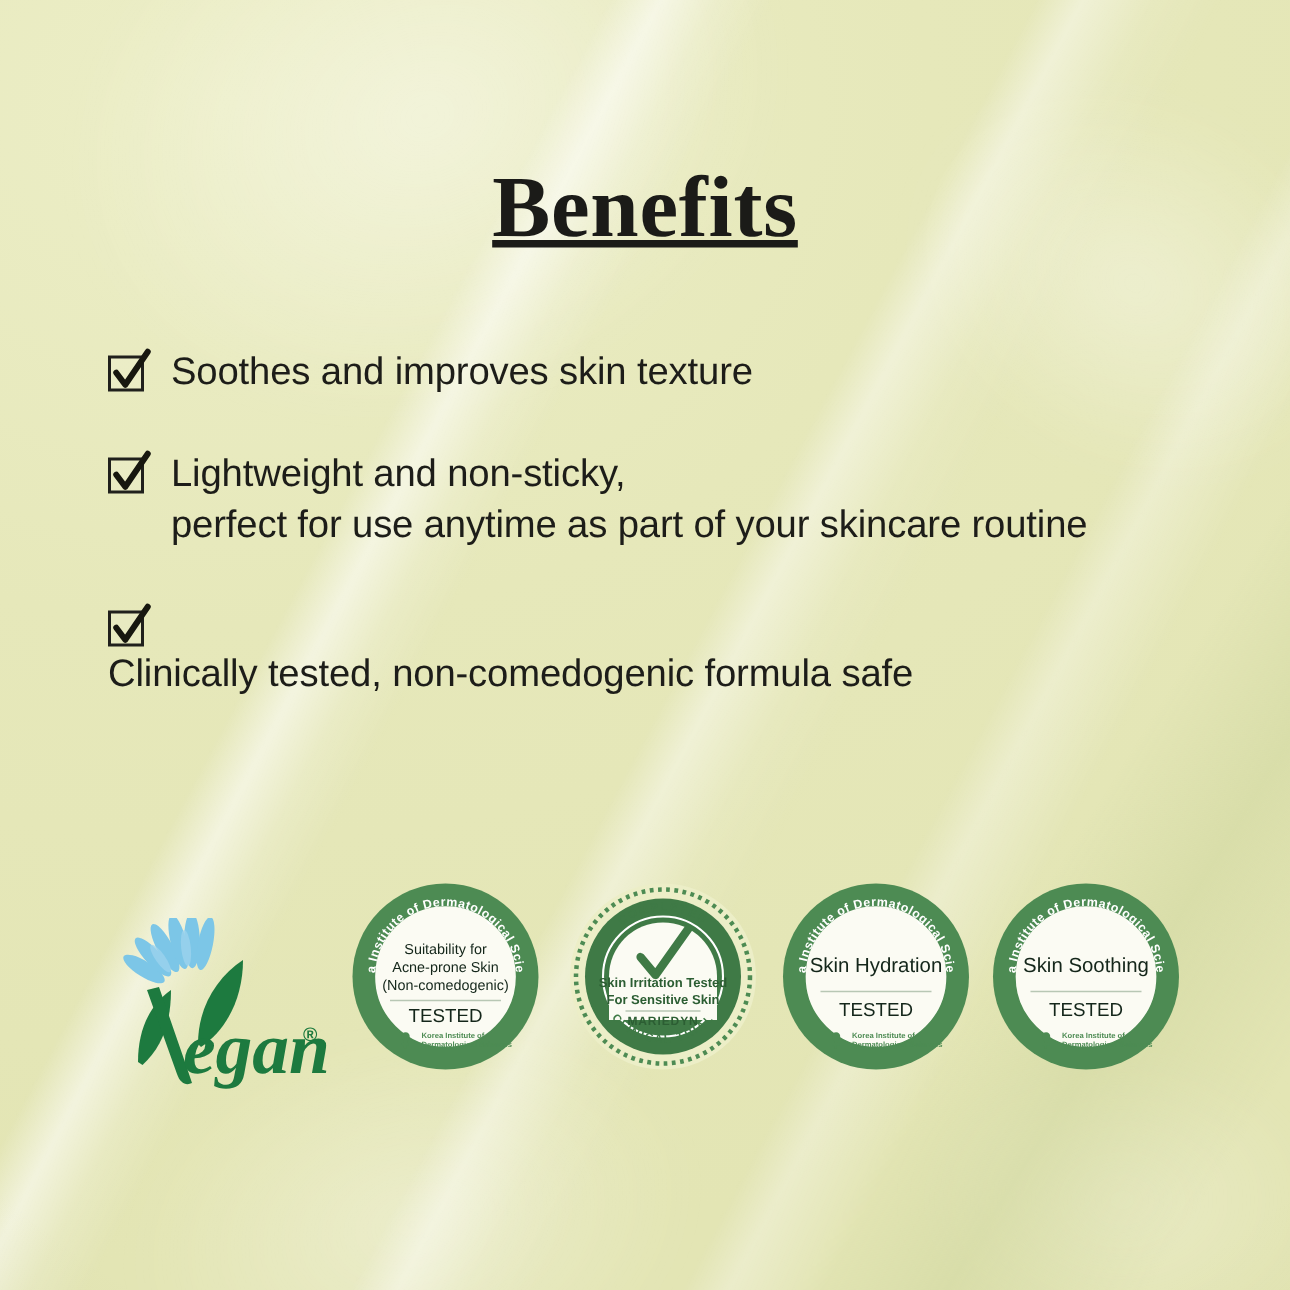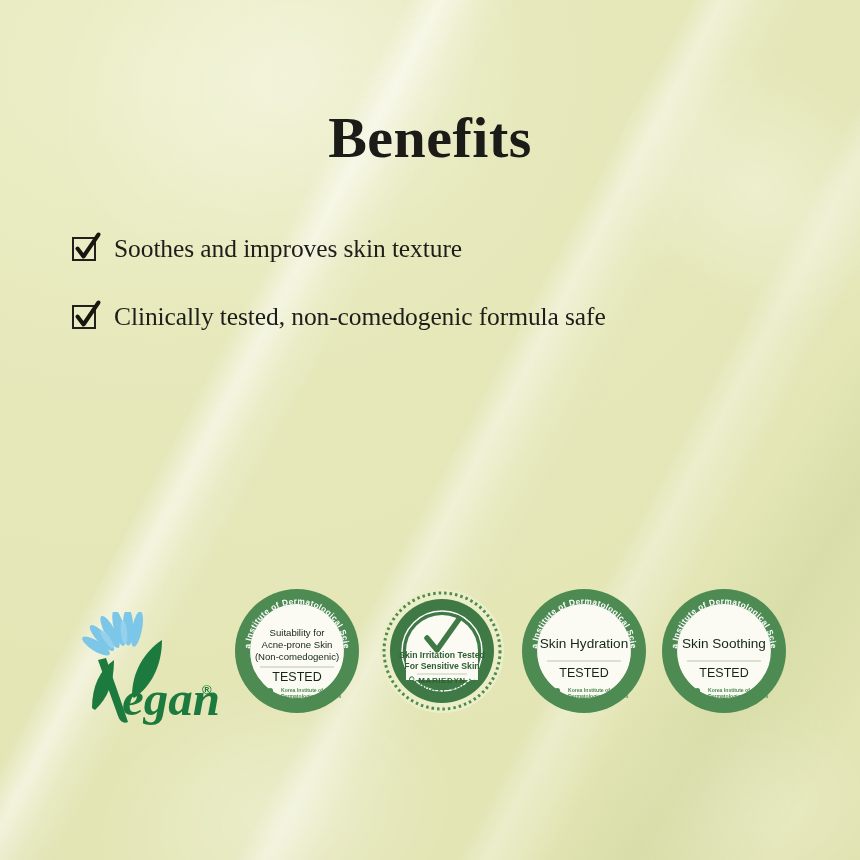--- a/index.html
+++ b/index.html
@@ -97,35 +97,36 @@
     position: absolute;
     top: 104px;
     left: 0;
     width: 860px;
     text-align: center;
     font-family: "Liberation Serif", "DejaVu Serif", serif;
     font-weight: 700;
     font-size: 58px;
     letter-spacing: 0.5px;
     color: #1b1b18;
+    text-decoration: underline;
   }
 
   .benefits {
     position: absolute;
     left: 72px;
     top: 232px;
     width: 760px;
   }
 
   .benefit {
     display: flex;
     align-items: flex-start;
     margin-bottom: 34px;
   }
-  .benefit:last-child { margin-bottom: 0; }
+  .benefit:last-child { margin-bottom: 0; flex-direction: column; }
 
   .checkbox {
     flex: 0 0 auto;
     width: 26px;
     height: 26px;
     margin-top: 5px;
     margin-right: 16px;
     position: relative;
   }
   .checkbox .box {
@@ -137,21 +138,21 @@
     background: rgba(255,255,255,.10);
   }
   .checkbox svg {
     position: absolute;
     left: -1px; top: -6px;
     width: 34px; height: 34px;
     overflow: visible;
   }
 
   .benefit-text {
-    font-family: Liberation Serif, serif;
+    font-family: Liberation Sans, sans-serif;
     font-size: 25.5px;
     line-height: 1.33;
     color: #1d1d19;
     letter-spacing: -0.1px;
   }
   .benefit-text .l2 { display: block; }
 
   
   .badges {
     position: absolute;
@@ -208,20 +209,32 @@
           <span class="box"></span>
           <svg viewBox="0 0 34 34" aria-hidden="true">
             <path d="M6.5 17.5 L12.5 25.5 L27.5 3.5" fill="none" stroke="#17170f" stroke-width="4" stroke-linecap="round" stroke-linejoin="round"></path>
           </svg>
         </span>
         <span class="benefit-text">
           <span>Soothes and improves skin texture</span>
         </span>
       </div>
 
+      <div class="benefit">
+        <span class="checkbox">
+          <span class="box"></span>
+          <svg viewBox="0 0 34 34" aria-hidden="true">
+            <path d="M6.5 17.5 L12.5 25.5 L27.5 3.5" fill="none" stroke="#17170f" stroke-width="4" stroke-linecap="round" stroke-linejoin="round"></path>
+          </svg>
+        </span>
+        <span class="benefit-text">
+          <span>Lightweight and non-sticky,</span>
+          <span class="l2">perfect for use anytime as part of your skincare routine</span>
+        </span>
+      </div>
 
       <div class="benefit">
         <span class="checkbox">
           <span class="box"></span>
           <svg viewBox="0 0 34 34" aria-hidden="true">
             <path d="M6.5 17.5 L12.5 25.5 L27.5 3.5" fill="none" stroke="#17170f" stroke-width="4" stroke-linecap="round" stroke-linejoin="round"></path>
           </svg>
         </span>
         <span class="benefit-text">
           <span>Clinically tested, non-comedogenic formula safe</span>

